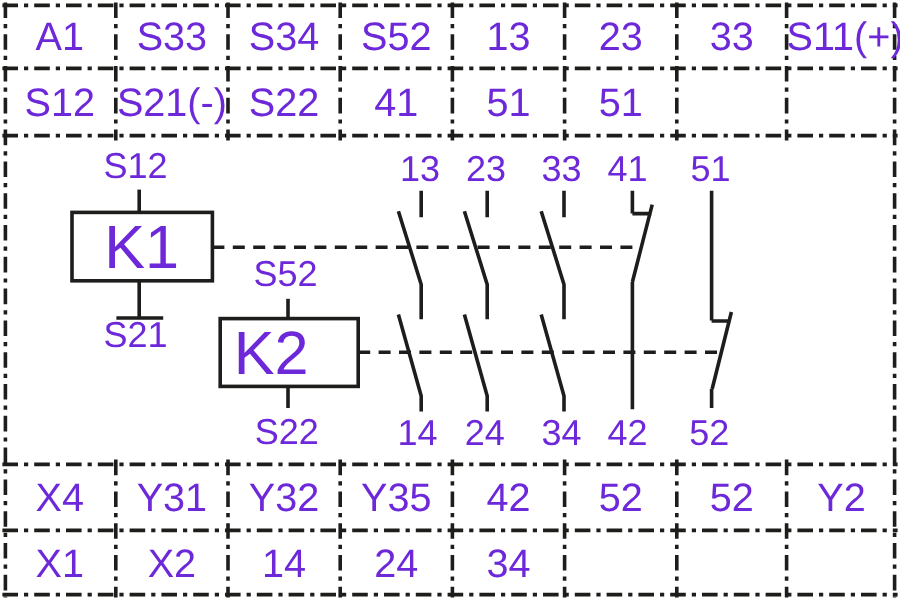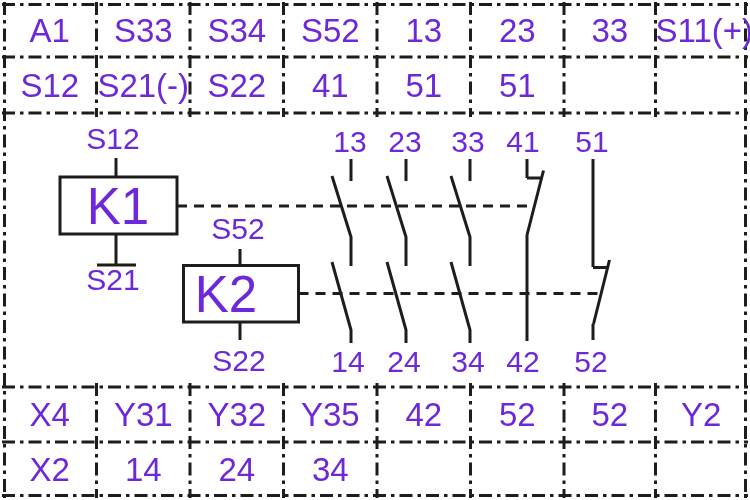--- a/index.html
+++ b/index.html
@@ -109,20 +109,21 @@
 
   <div class="tgrid bottom">
     <div class="cell">X4</div>
     <div class="cell">Y31</div>
     <div class="cell">Y32</div>
     <div class="cell">Y35</div>
     <div class="cell">42</div>
     <div class="cell">52</div>
     <div class="cell">52</div>
     <div class="cell">Y2</div>
+    <div class="cell">X1</div>
     <div class="cell">X2</div>
     <div class="cell">14</div>
     <div class="cell">24</div>
     <div class="cell">34</div>
   </div>
 
   <div class="lbl k" style="left:118px;top:206px;">K1</div>
   <div class="lbl k" style="left:226px;top:294px;">K2</div>
   <div class="lbl" style="left:113px;top:139px;">S12</div>
   <div class="lbl" style="left:113px;top:280px;">S21</div>

